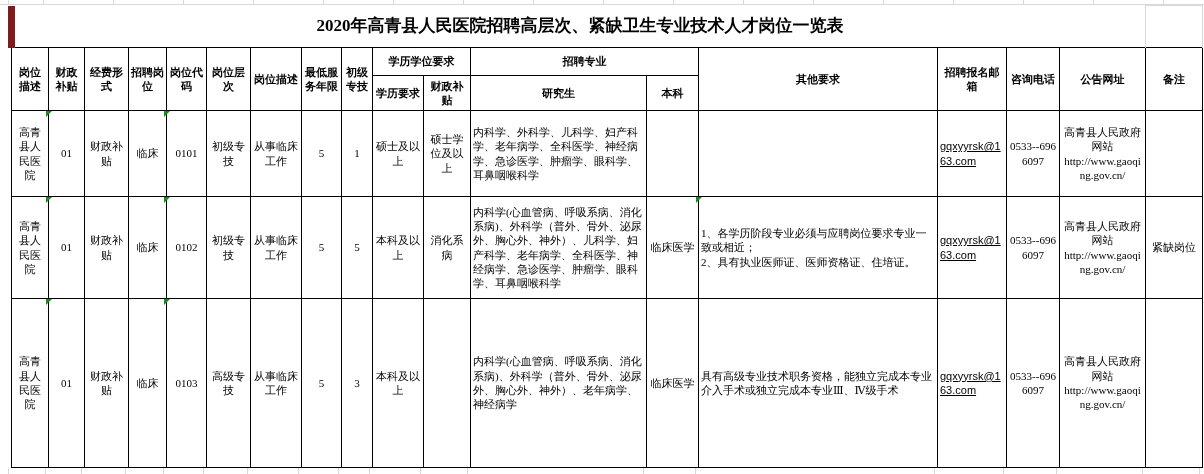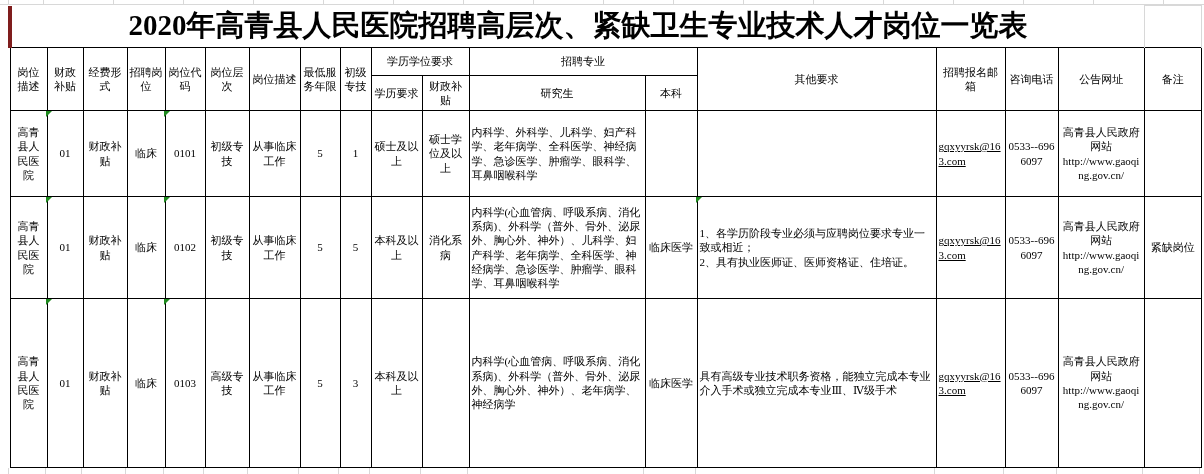--- a/index.html
+++ b/index.html
@@ -16,31 +16,31 @@
     position:absolute;left:8px;top:5px;width:1191px;
     border-collapse:collapse;table-layout:fixed;
   }
   td{
     border:1px solid #000;
     font-size:11px;line-height:1.3;
     text-align:center;vertical-align:middle;
     padding:1px 2px;overflow:hidden;
     word-break:break-all;white-space:pre-line;
   }
-  td.hdr{font-weight:normal;}
+  td.hdr{font-weight:bold;}
   td.left{text-align:left;}
   td.title-cell{
-    border:none;border-left:4px solid #7f1d1d;
-    font-size:29px;font-weight:bold;text-align:center;
+    border:none;border-left:7px solid #7f1d1d;
+    font-size:17px;font-weight:bold;text-align:center;
     white-space:nowrap;
   }
   td.title-right{border:1px solid #d8d8d8;border-bottom:none;}
   .email{
     text-decoration:underline;display:inline-block;text-align:left;
-    font-family:Liberation Serif, serif;
+    font-family:Liberation Sans, sans-serif;
   }
   .tri{
     position:absolute;width:0;height:0;
     border-top:6px solid #1e8a1e;border-right:6px solid transparent;
   }
 </style>
 </head>
 <body>
 
 <div class="grid-h" style="left:0;top:4px;width:1204px;"></div>

